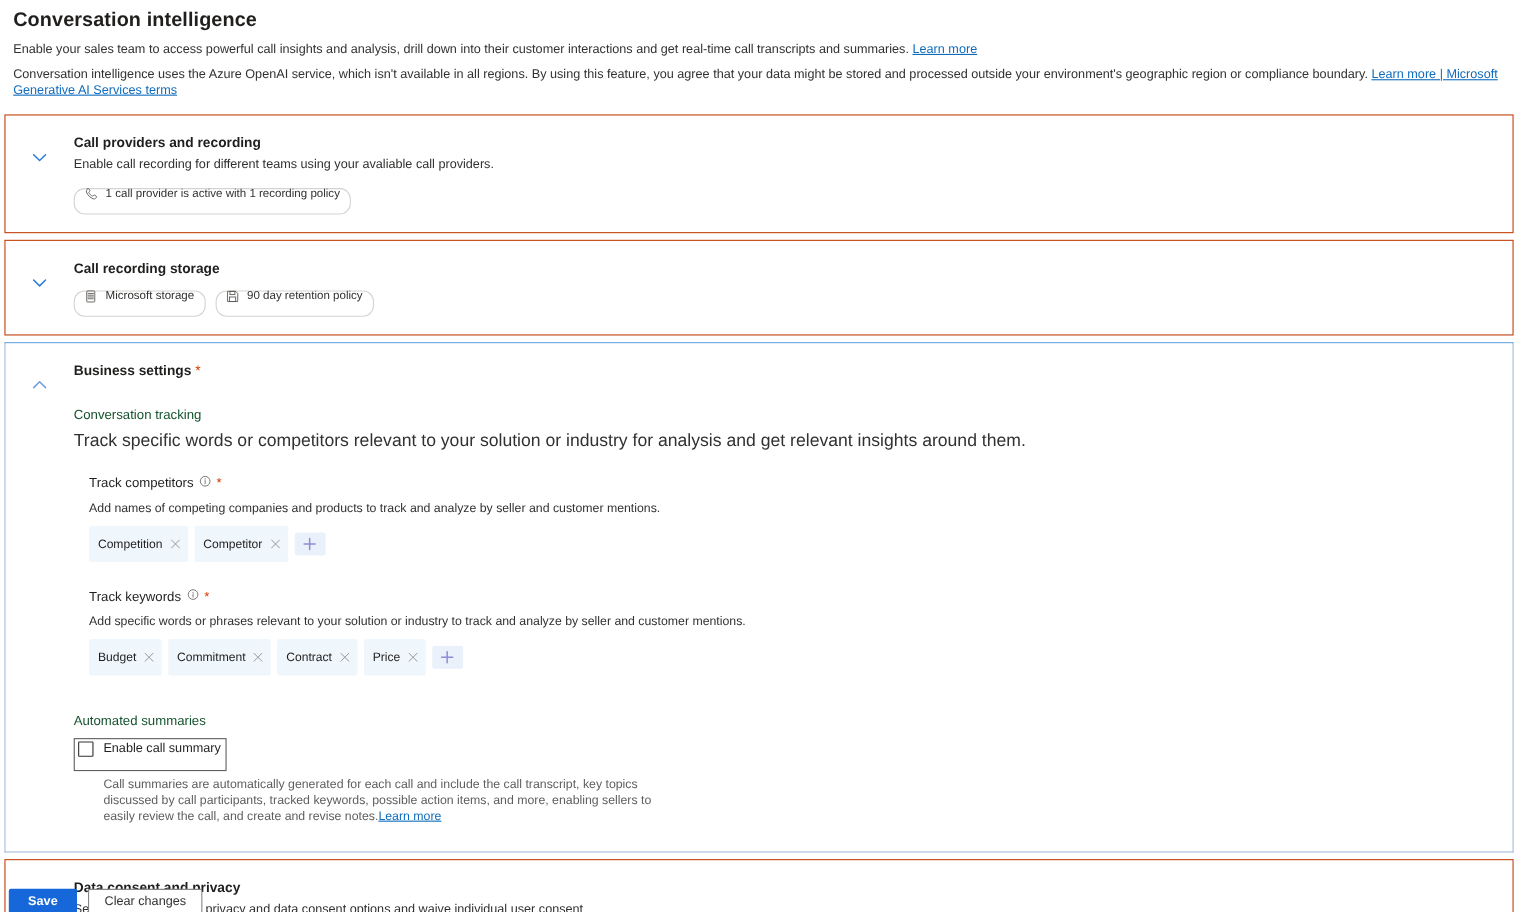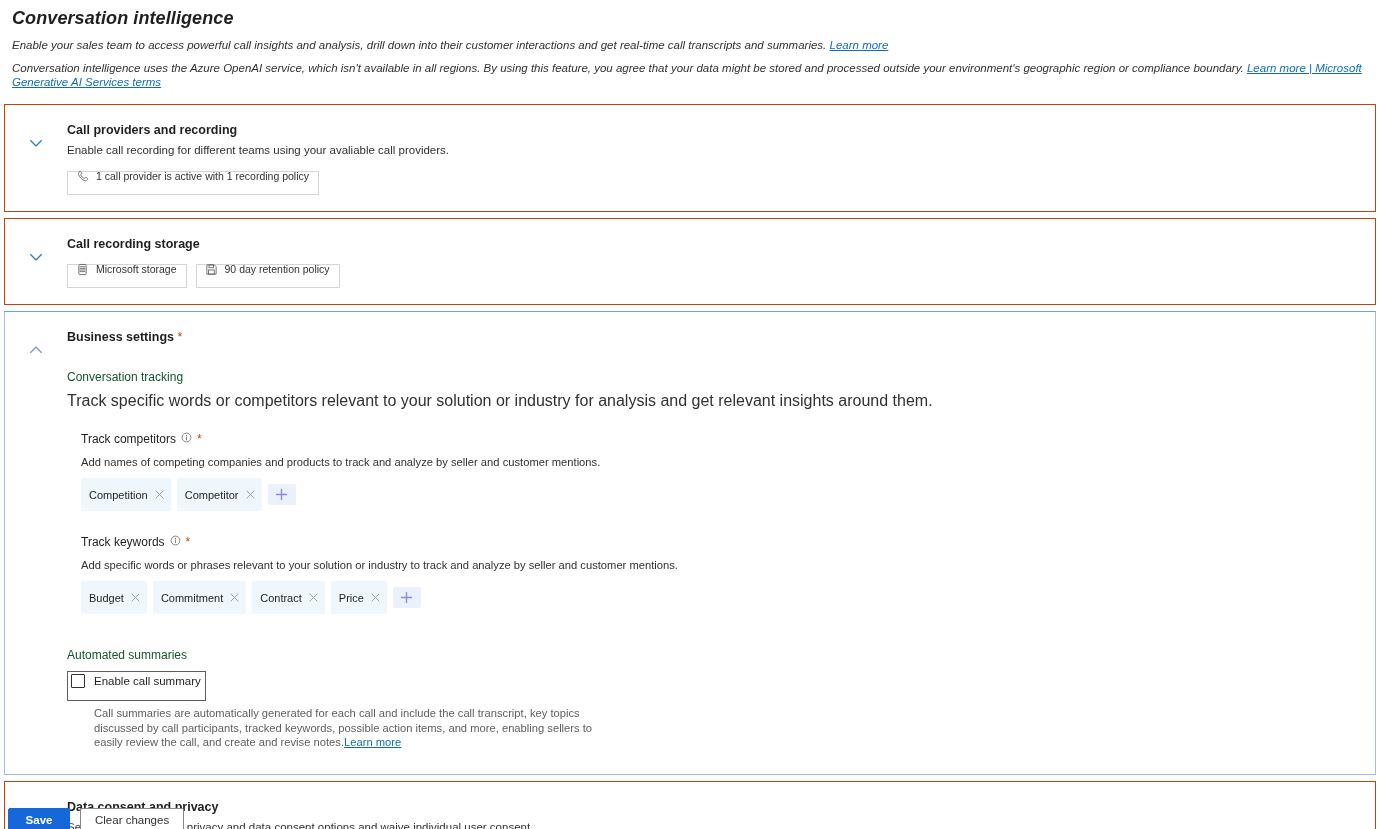--- a/index.html
+++ b/index.html
@@ -7,21 +7,21 @@
     margin: 0; padding: 0;
     width: 1380px; height: 829px;
     background: #ffffff;
     font-family: "Liberation Sans", sans-serif;
     color: #323130;
     overflow: hidden;
   }
   .page { position: relative; width: 1380px; height: 829px; }
 
   
-  .hdr { padding: 0 6px; font-style: italic; }
+  .hdr { padding: 0 6px; }
   .hdr-title {
     font-size: 18px;
     font-weight: 600;
     color: #201f1e;
     margin: 8px 0 0 6px;
     letter-spacing: .1px;
   }
   .hdr-line {
     font-size: 11.5px;
     color: #323130;
@@ -78,21 +78,21 @@
   }
   .req-star { color: #d83b01; font-weight: 400; }
 
   
   .badges { margin-top: 13px; display: flex; gap: 9px; }
   .badge {
     display: inline-flex;
     align-items: center;
     gap: 7px;
     border: 1px solid #d6d4d2;
-    border-radius: 0;
+    border-radius: 10px;
     background: #fff;
     padding: 4px 9px 18px 8px;
     font-size: 10.5px;
     color: #323130;
     height: 22px;
     cursor: default;
   }
   .badge svg { display: block; }
 
   

